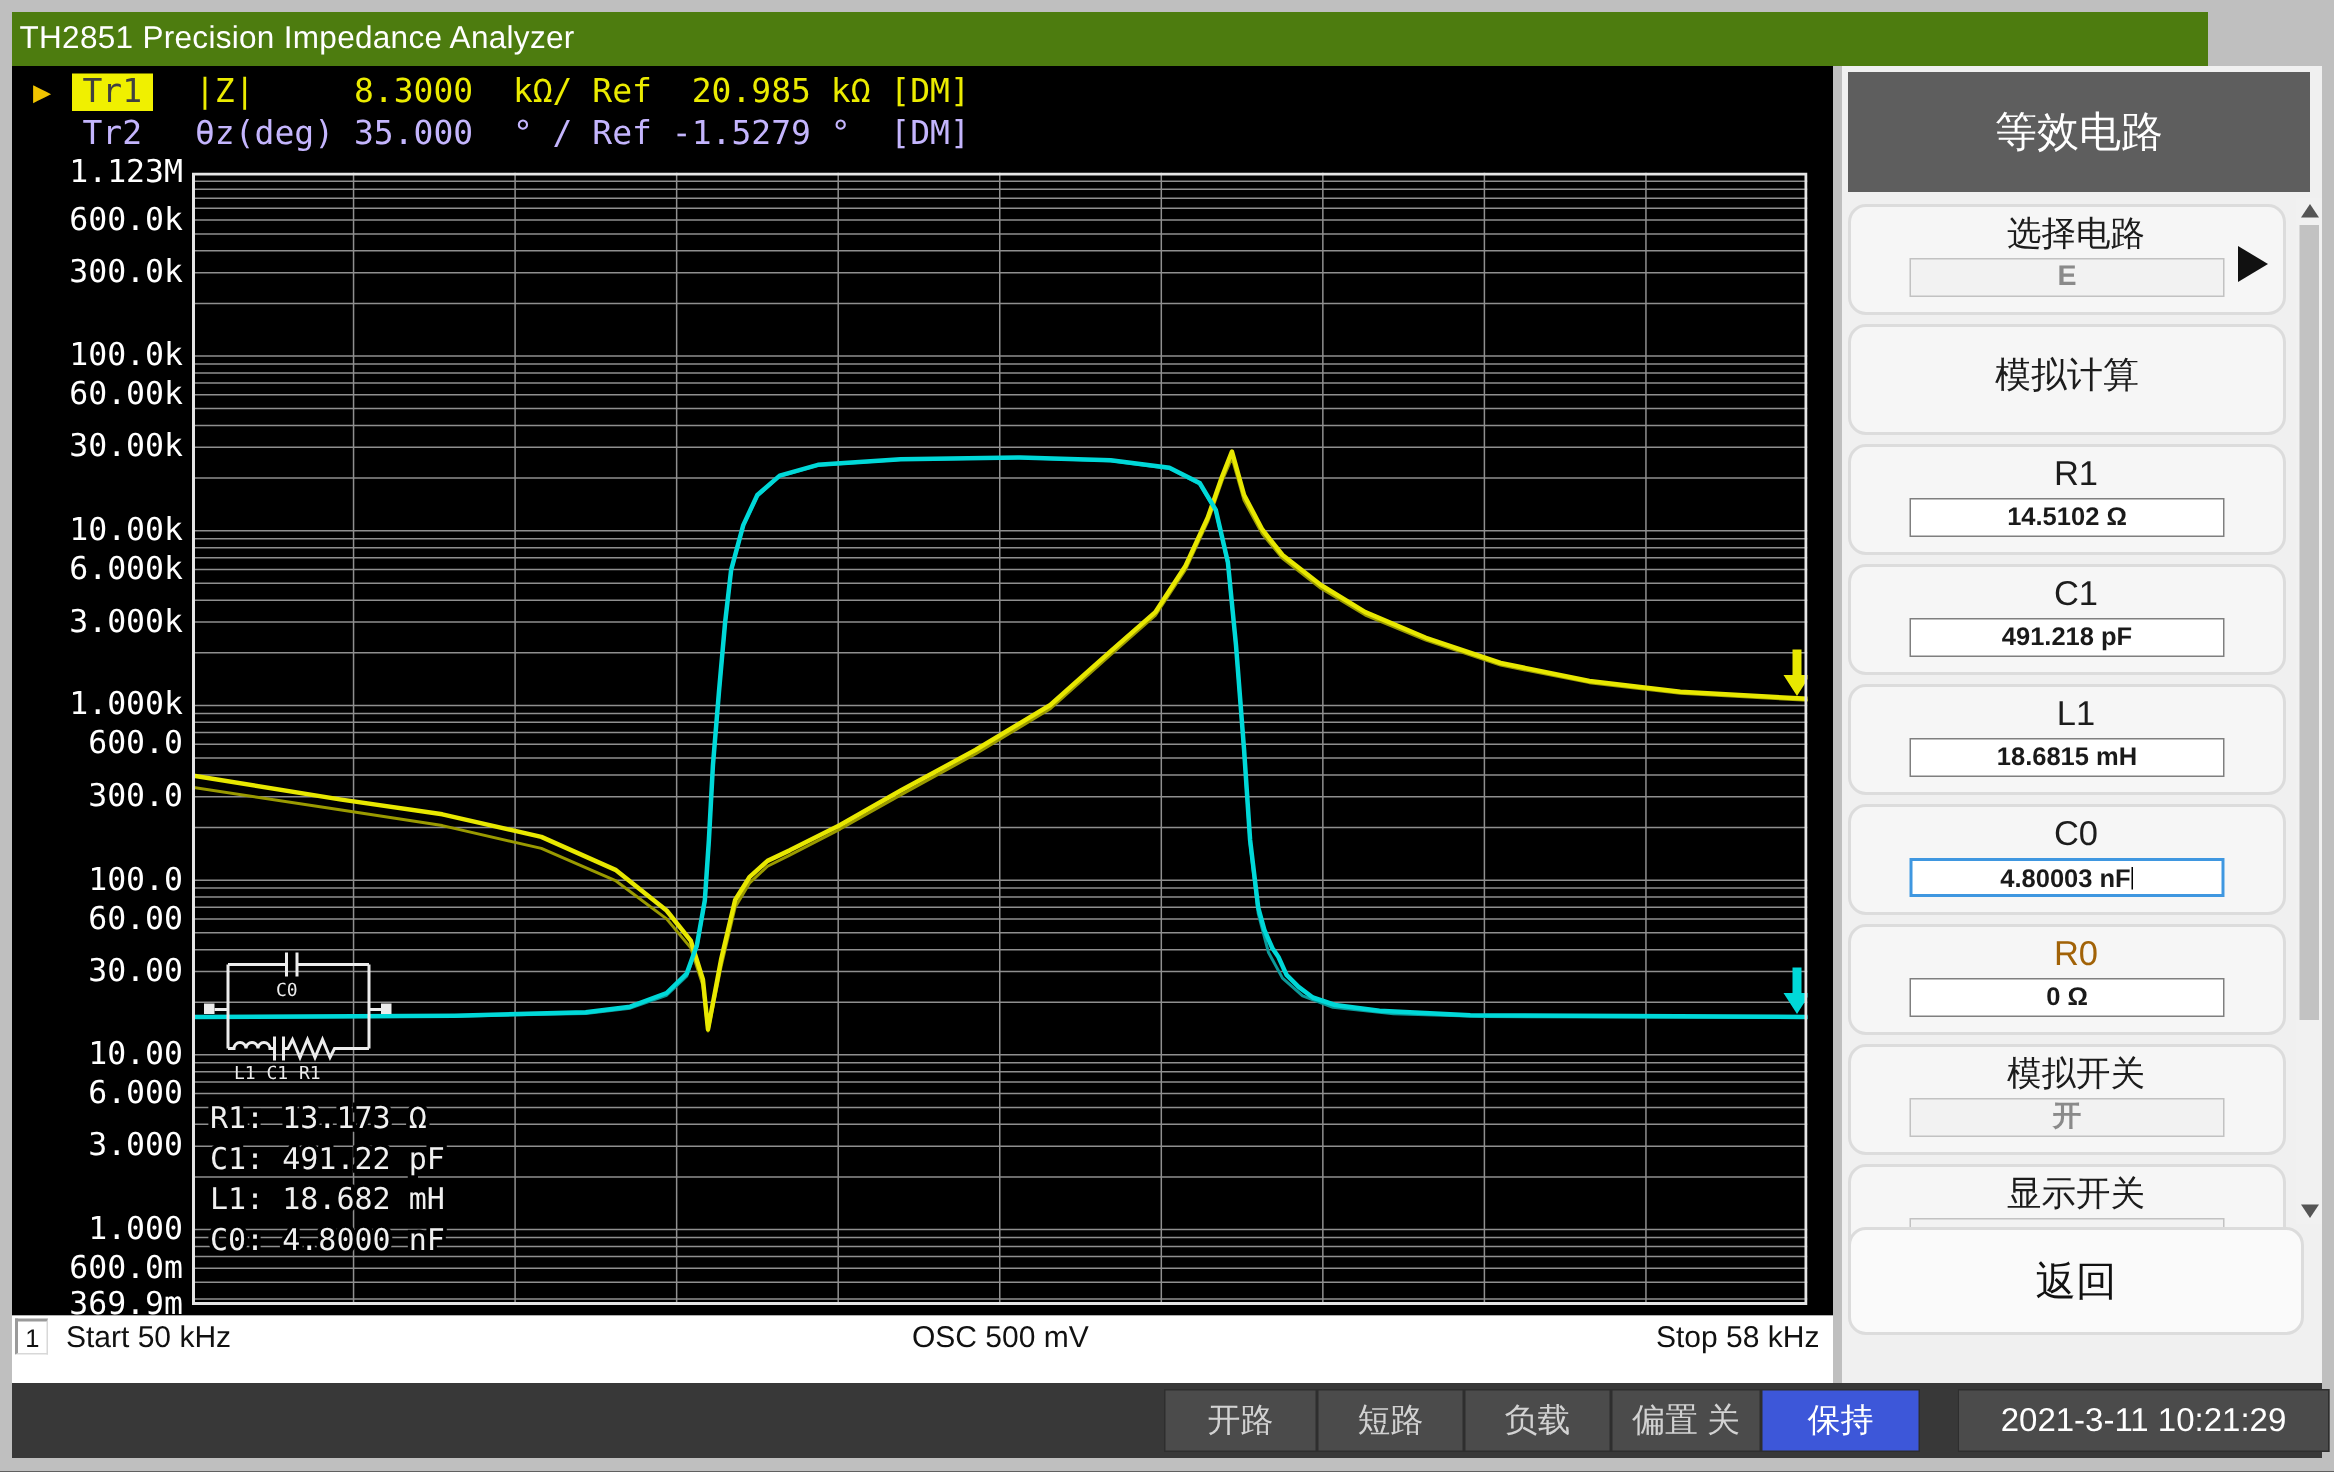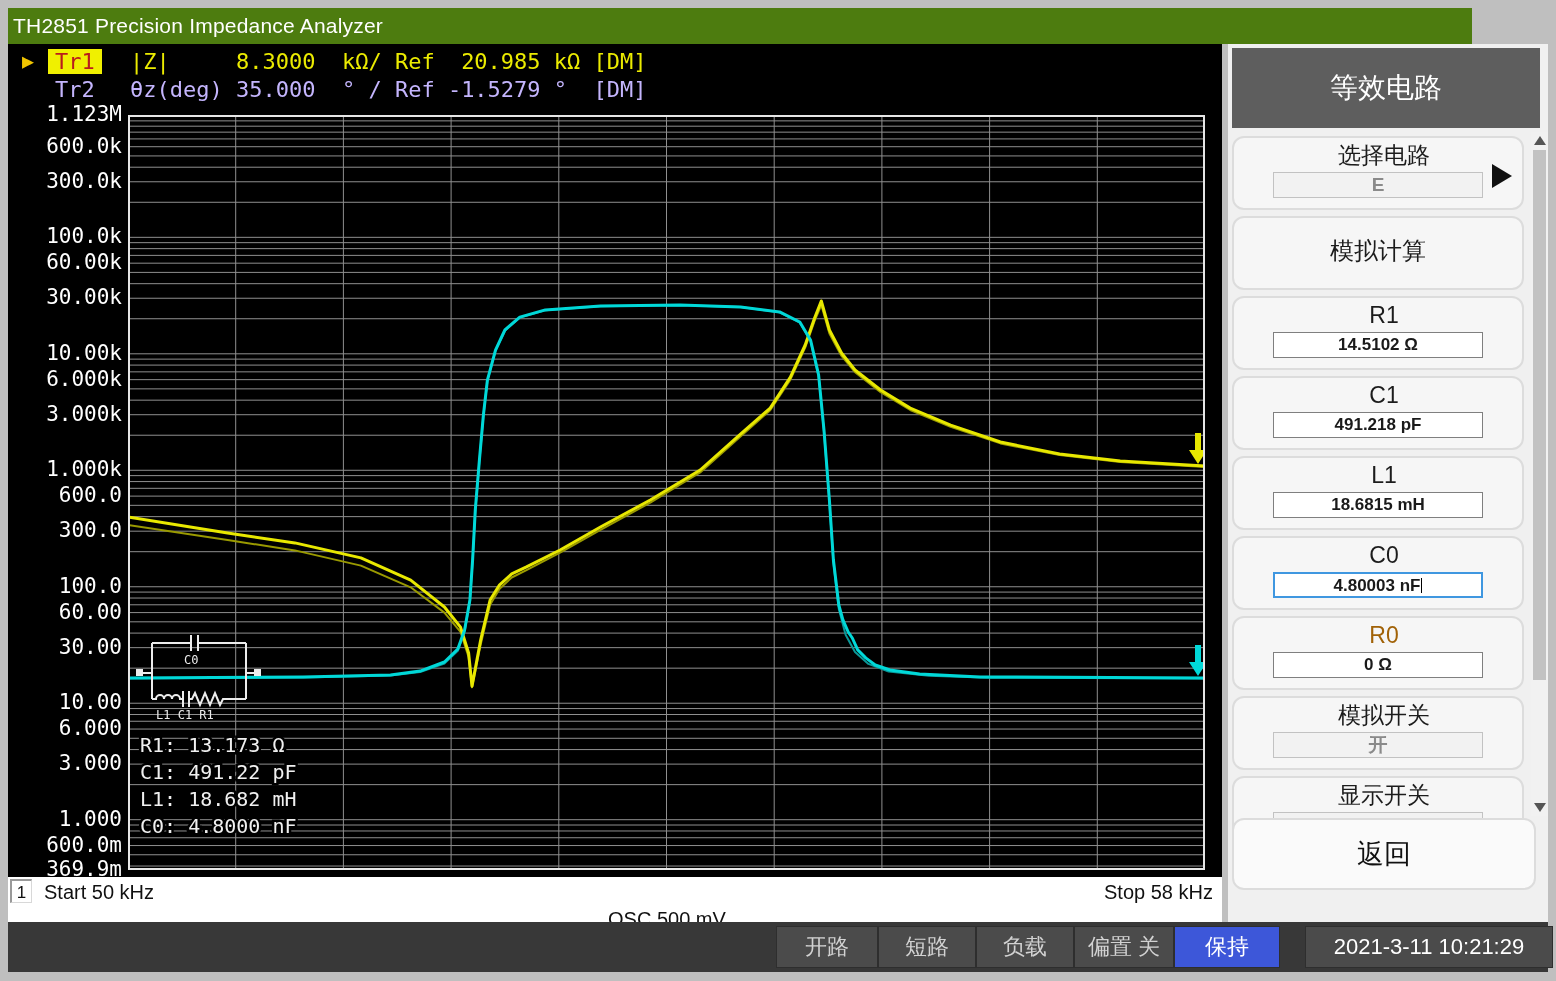--- a/index.html
+++ b/index.html
@@ -19,42 +19,42 @@
     position:absolute;left:8px;top:44px;width:1214px;height:833px;
     background:#000;
   }
   .traceline{
     position:absolute;left:0;height:27px;width:100%;
     font-family:"DejaVu Sans Mono", monospace;font-size:22px;white-space:pre;
   }
   .tl1{top:5px;color:#ebeb00;}
   .tl2{top:33px;color:#c4b5fd;}
   .tr-marker{position:absolute;left:14px;top:0;color:#f0c400;font-size:20px;}
-  .tr-badge{position:absolute;left:40px;top:0;background:#f0f000;color:#b91c1c;padding:0 7px;}
+  .tr-badge{position:absolute;left:40px;top:0;background:#f0f000;color:#404040;padding:0 7px;}
   .tr-name2{position:absolute;left:47px;top:0;}
   .tr-rest{position:absolute;left:122px;top:0;}
   .ylabels{position:absolute;left:0;top:0;width:118px;height:833px;}
   .ylab{
     position:absolute;left:0;width:114px;text-align:right;
     color:#ffffff;font-family:"DejaVu Sans Mono", monospace;font-size:21px;line-height:23px;
   }
   #chart{position:absolute;left:120px;top:71px;width:1077px;height:755px;}
   
   .statusrow{
     position:absolute;left:8px;top:877px;width:1214px;height:45px;background:#ffffff;
     color:#111;font-size:20px;
   }
   .chanbox{
     position:absolute;left:2px;top:2px;width:22px;height:24px;
     border-top:2px solid #9a9a9a;border-left:2px solid #9a9a9a;
     border-right:1px solid #d8d8d8;border-bottom:1px solid #d8d8d8;
     text-align:center;font-size:17px;line-height:24px;color:#111;box-sizing:border-box;
   }
   .st-start{position:absolute;left:36px;top:4px;}
-  .st-osc{position:absolute;left:600px;top:4px;margin-top:27px;}
+  .st-osc{position:absolute;left:600px;top:4px;}
   .st-stop{position:absolute;left:1096px;top:4px;}
   
   .panel{
     position:absolute;left:1228px;top:44px;width:320px;height:878px;background:#f0f0f0;
   }
   .panel-header{
     position:absolute;left:4px;top:4px;width:308px;height:80px;background:#5e5e5e;
     color:#fff;font-size:28px;display:flex;align-items:center;justify-content:center;
   }
   .pscroll{position:absolute;left:0;top:88px;width:300px;height:734px;overflow:hidden;}

